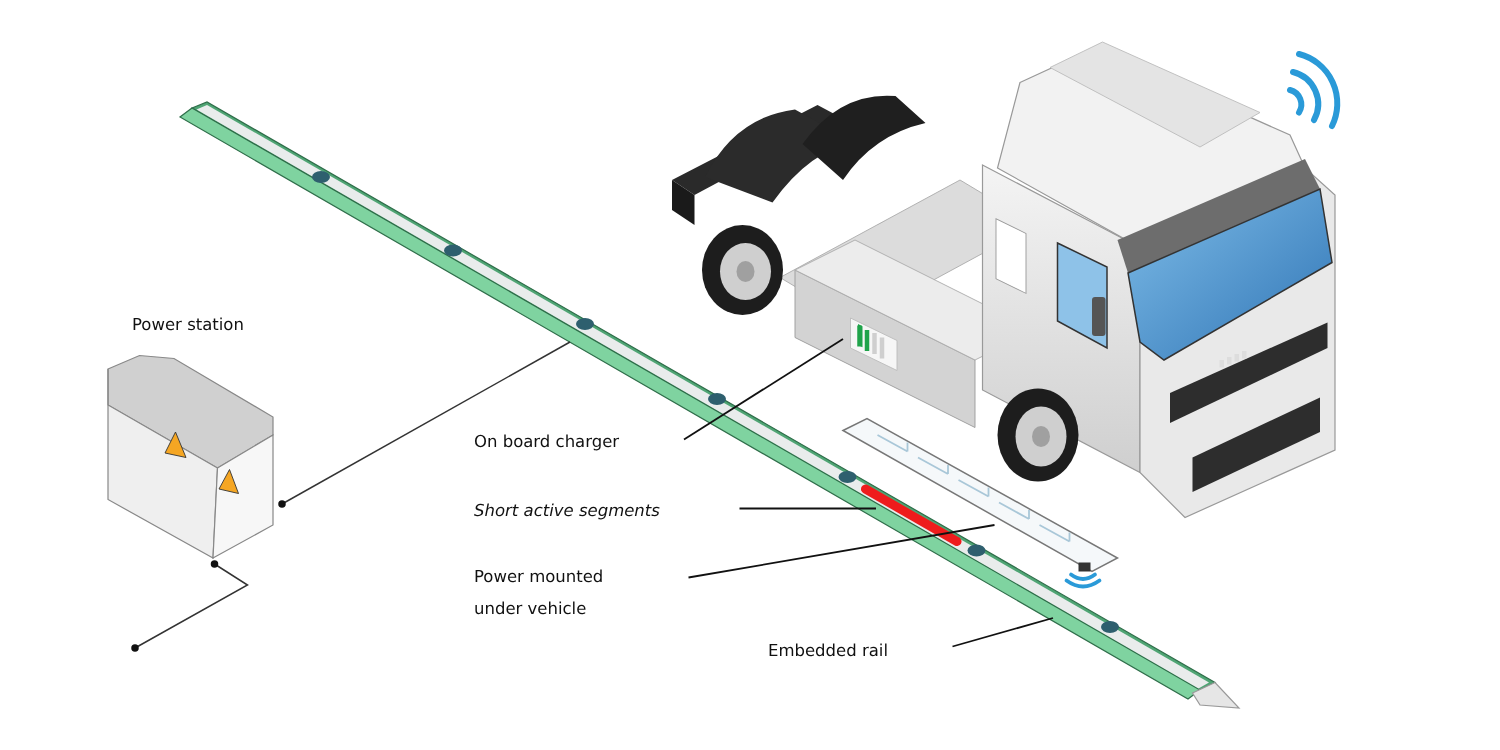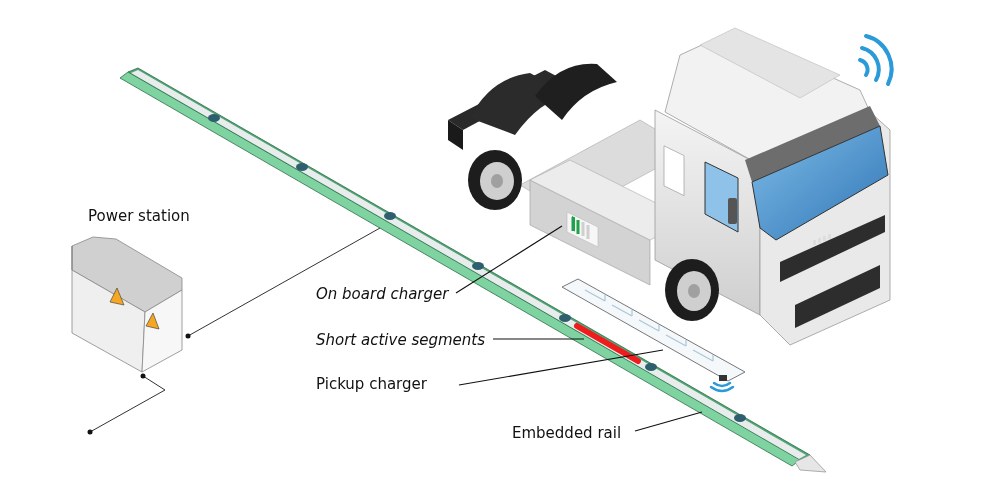--- a/index.html
+++ b/index.html
@@ -1,20 +1,20 @@
 <!DOCTYPE html>
 <html><head>
 <meta charset="utf-8">
 <style>
   html, body { margin: 0; padding: 0; background: #ffffff; }
   body { width: 1000px; height: 500px; overflow: hidden; position: relative; font-family: "DejaVu Sans", "Liberation Sans", sans-serif; }
   #stage { position: absolute; left: 0; top: 0; width: 1000px; height: 500px; }
-  .label { position: absolute; font-size: 15px; color: #111; line-height: 21px; white-space: nowrap; }
+  .label { position: absolute; font-size: 11px; color: #111; line-height: 21px; white-space: nowrap; }
   .lbl-power { left: 88px; top: 206px; }
-  .lbl-charger { left: 316px; top: 284px; font-style: italic; }
+  .lbl-charger { left: 316px; top: 284px; }
   .lbl-segments { left: 316px; top: 330px; font-style: italic; }
   .lbl-pickup { left: 316px; top: 374px; }
   .lbl-rail { left: 512px; top: 423px; text-align: right; }
 </style>
 </head>
 <body>
 
 <div id="stage">
 <svg width="1000" height="500" viewBox="0 0 1000 500" xmlns="http://www.w3.org/2000/svg">
   <defs>
@@ -153,15 +153,16 @@
     <line x1="459" y1="385" x2="663" y2="350"></line>
     <line x1="635" y1="431" x2="702" y2="412"></line>
   </g>
 </svg>
 </div>
 
 <div class="label lbl-power">Power station</div>
 <div class="label lbl-charger">On board charger</div>
 <div class="label lbl-segments">Short active segments</div>
 <div class="label lbl-pickup">
-  <div>Pickup charger</div>
+  <div>Power mounted</div>
+  <div>under vehicle</div>
 </div>
 <div class="label lbl-rail">Embedded rail</div>
 
 </body></html>

